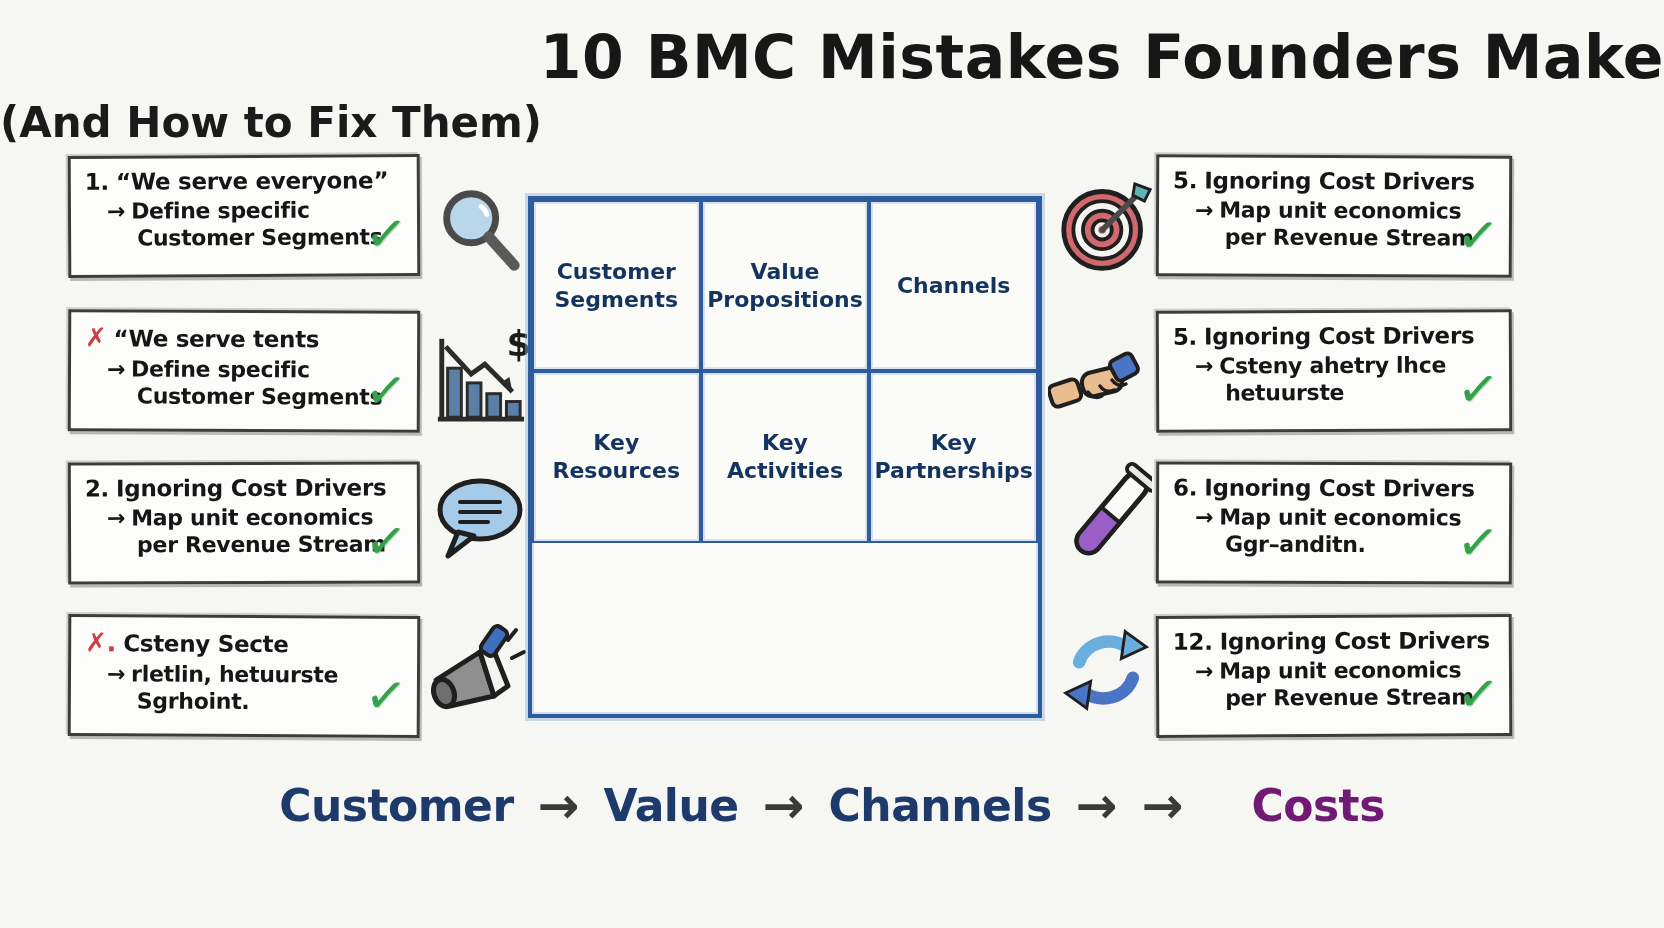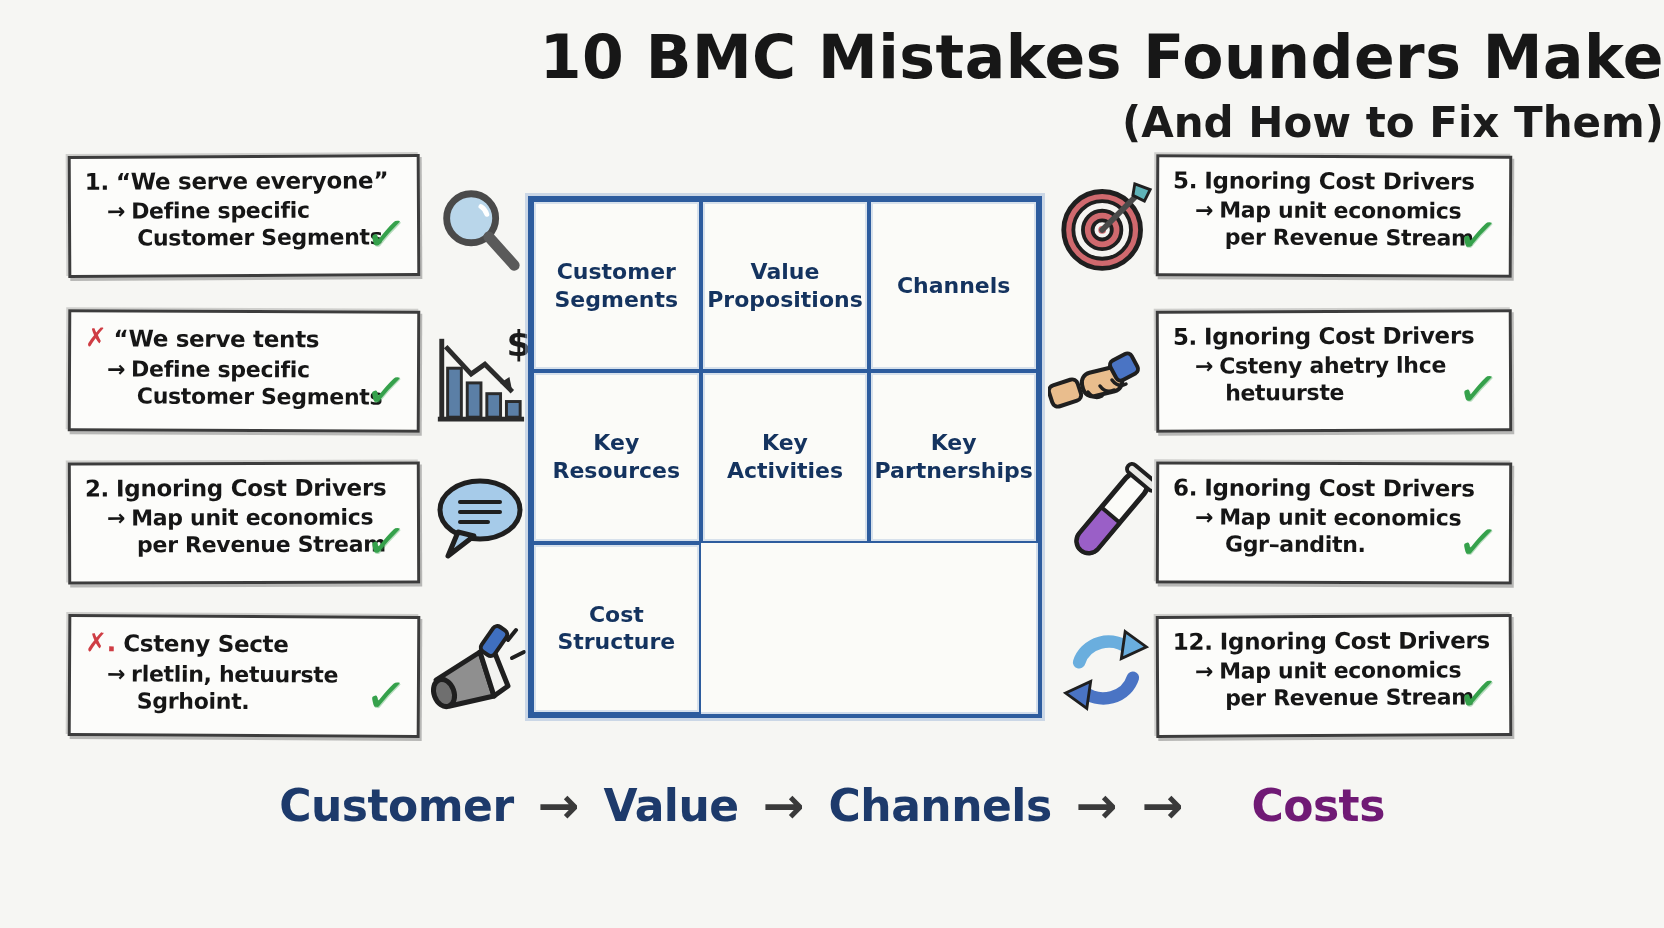--- a/index.html
+++ b/index.html
@@ -10,21 +10,21 @@
     font-family:"DejaVu Sans","Liberation Sans",sans-serif;
     color:#161616;
   }
   .title {
     position:absolute; top:22px; left:0; width:100%;
     text-align:right; font-size:60px; font-weight:bold; color:#171717;
     letter-spacing:0.5px;
   }
   .subtitle {
     position:absolute; top:98px; left:0; width:100%;
-    text-align:right; font-size:42px; font-weight:bold; color:#1b1b1b;
+    text-align:left; font-size:42px; font-weight:bold; color:#1b1b1b;
   }
 
   
   .note-box {
     position:absolute; width:352px; min-height:122px;
     background:#fcfcfa;
     border:3px solid #3c3c3c;
     box-shadow:2px 3px 0 rgba(70,70,70,.35), -2px -2px 0 rgba(70,70,70,.22);
     padding:10px 44px 12px 14px;
   }
@@ -176,22 +176,20 @@
 Segments</div>
   <div class="bmc-cell">Value
 Propositions</div>
   <div class="bmc-cell">Channels</div>
   <div class="bmc-cell">Key
 Resources</div>
   <div class="bmc-cell">Key
 Activities</div>
   <div class="bmc-cell">Key
 Partnerships</div>
-  <div class="bmc-cell">Cost
-Structure</div>
 </div>
 
 <svg class="icon" style="left:1058px; top:180px;" width="96" height="96" viewBox="0 0 100 100">
   <circle cx="46" cy="52" r="40" fill="#d0696e" stroke="#1f1f1f" stroke-width="5"></circle>
   <circle cx="46" cy="52" r="30" fill="#f6f4f1" stroke="#1f1f1f" stroke-width="4"></circle>
   <circle cx="46" cy="52" r="20" fill="#d0696e" stroke="#1f1f1f" stroke-width="4"></circle>
   <circle cx="46" cy="52" r="10" fill="#f6f4f1" stroke="#1f1f1f" stroke-width="4"></circle>
   <circle cx="46" cy="52" r="4" fill="#d0696e"></circle>
   <line x1="46" y1="52" x2="86" y2="12" stroke="#4a4a4a" stroke-width="6" stroke-linecap="round"></line>
   <polygon points="80,4 96,10 90,22 78,16" fill="#5fb3b8" stroke="#1f1f1f" stroke-width="3"></polygon>

